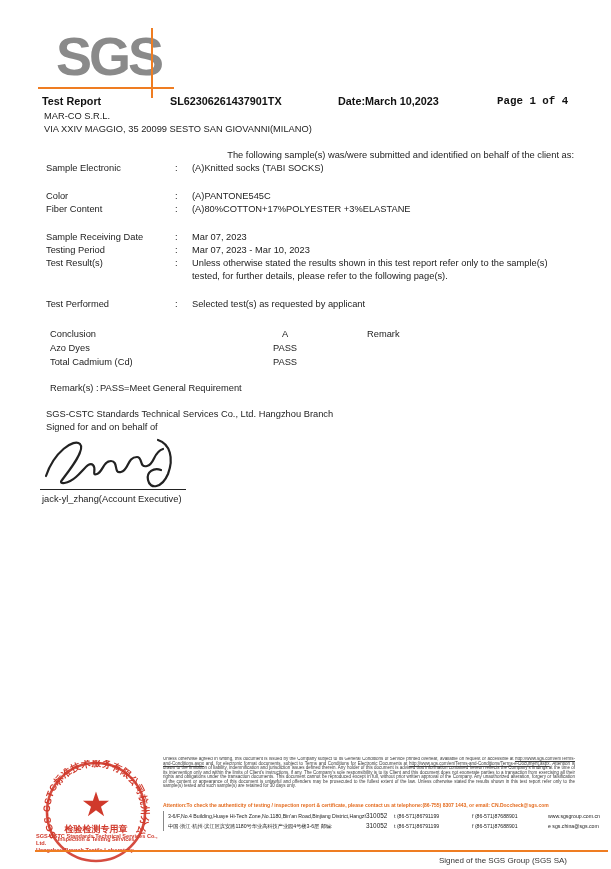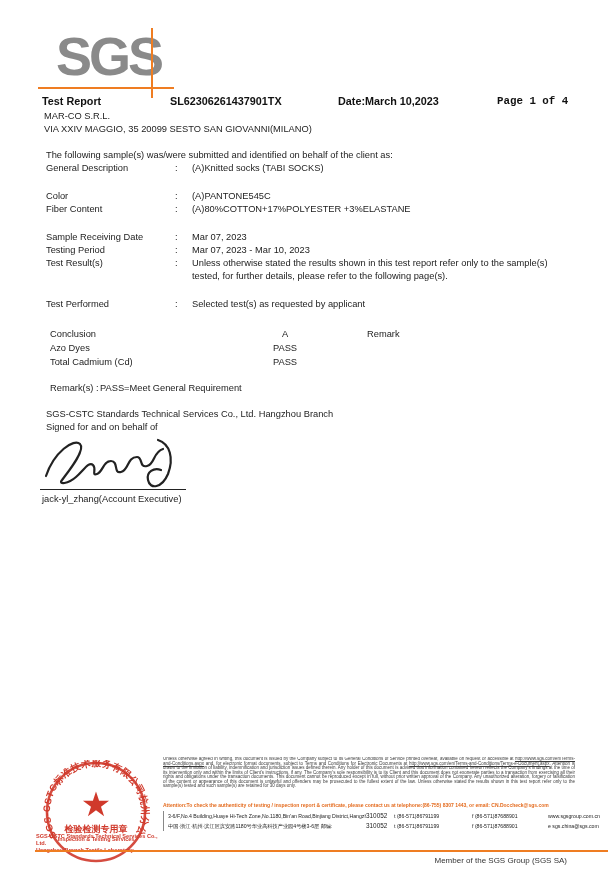--- a/index.html
+++ b/index.html
@@ -20,21 +20,21 @@
   
   .hdr-item { position:absolute; top:95px; font-weight:bold; font-size:10.8px; color:#111; }
   .hdr-title   { left:42px;  }
   .hdr-number  { left:170px; }
   .hdr-date    { left:338px; }
   .hdr-page    { left:497px;font-family:Liberation Mono, monospace; }
   
   .client { position:absolute; left:44px; top:110px; font-size:9.3px; line-height:13px; }
   
   .body { position:absolute; left:46px; top:149px; width:528px; font-size:9.3px; line-height:13px; }
-  .intro { height:13px; }
+  .intro { height:13px;text-align:right; }
   .frow { display:flex; min-height:13px; }
   .f-label { width:129px; flex:none; }
   .f-colon { width:17px; flex:none; }
   .f-value { width:372px; }
   .gap15 { height:15px; }
   .gap16 { height:16px; }
   .gap13 { height:13px; }
   
   .ctab { width:430px; }
   .crow { display:grid; grid-template-columns:172px 70px auto; height:14px; line-height:14px;gap:32px; }
@@ -89,21 +89,21 @@
 
   <div class="client">
     <div>MAR-CO S.R.L.</div>
     <div>VIA XXIV MAGGIO, 35 20099 SESTO SAN GIOVANNI(MILANO)</div>
   </div>
 
   <div class="body">
     <div class="intro">The following sample(s) was/were submitted and identified on behalf of the client as:</div>
 
     <div class="frow">
-      <span class="f-label">General Description</span>
+      <span class="f-label">Sample Electronic</span>
       <span class="f-colon">:</span>
       <span class="f-value">(A)Knitted socks (TABI SOCKS)</span>
     </div>
     <div class="gap15"></div>
     <div class="frow">
       <span class="f-label">Color</span>
       <span class="f-colon">:</span>
       <span class="f-value">(A)PANTONE545C</span>
     </div>
     <div class="frow">
@@ -206,15 +206,15 @@
         <span class="addr-main">中国·浙江·杭州·滨江区滨安路1180号华业高科技产业园4号楼3-6层  邮编:</span>
         <span class="addr-postal">310052</span>
         <span class="addr-tel">t (86-571)86791199</span>
         <span class="addr-fax">f (86-571)87688901</span>
         <span class="addr-web">e sgs.china@sgs.com</span>
       </div>
     </div>
   </div>
 
   <div class="footer-rule"></div>
-  <div class="member">Member of the SGS Group (SGS SA)</div>
+  <div class="member">Signed of the SGS Group (SGS SA)</div>
 
 </div>
 
 </body></html>

